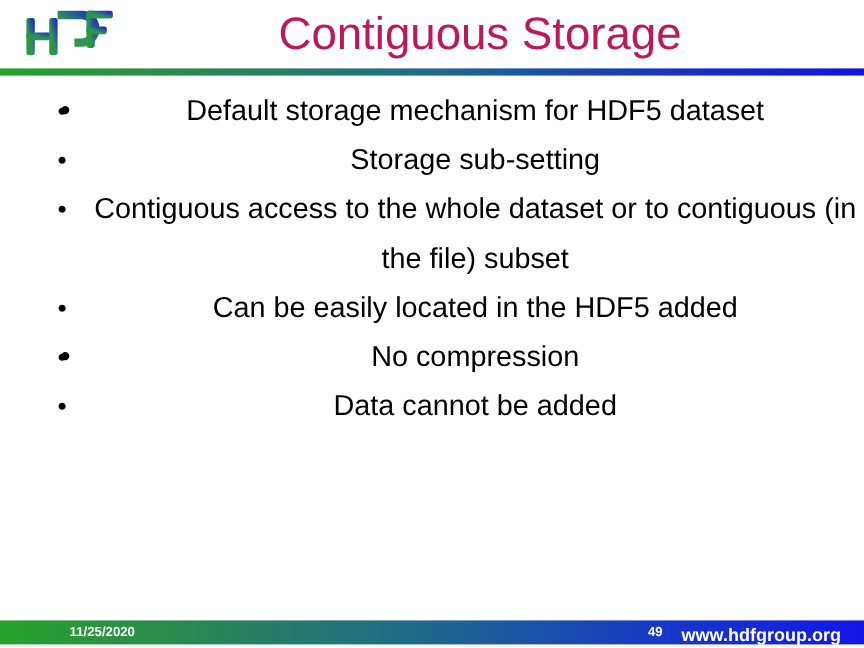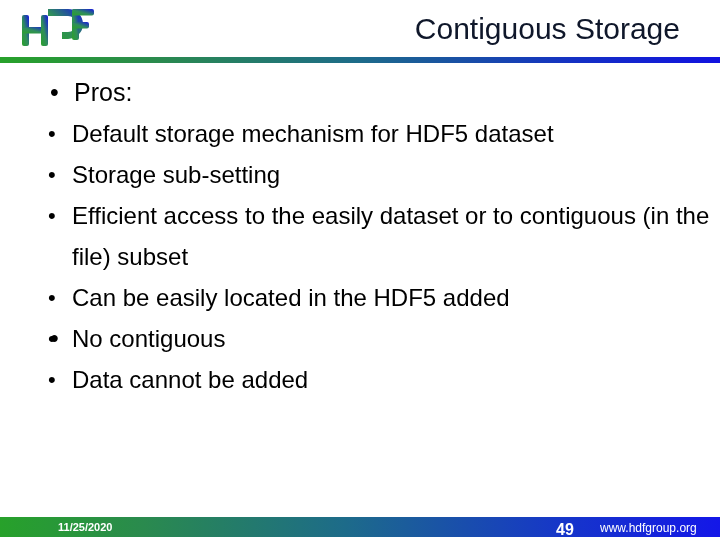--- a/index.html
+++ b/index.html
@@ -30,24 +30,24 @@
     top: 6px;
     width: 76px;
     height: 44px;
   }
 
   .slide-title {
     position: absolute;
     left: 120px;
     top: 10px;
     width: 560px;
-    text-align: right;
-    font-size: 30px;
+    text-align: center;
+    font-size: 38px;
     line-height: 38px;
-    color: #0f172a;
+    color: #be185d;
     white-space: nowrap;
   }
 
   .header-rule {
     position: absolute;
     left: 0;
     top: 57px;
     width: 720px;
     height: 6px;
     background: linear-gradient(to right, #27a12a 0%, #2a8a4e 22%, #1d6b8a 50%, #1430c4 80%, #1212e0 100%);
@@ -101,20 +101,21 @@
   li.item2 > .bullet {
     position: absolute;
     left: 6px;
     top: 0;
     font-size: 22px;
     line-height: 41px;
     color: #000000;
   }
   li.item2 > .txt {
     display: block;
+    text-align: center;
   }
 
   
   .slide-footer {
     position: absolute;
     left: 0;
     top: 517px;
     width: 720px;
     height: 20px;
     background: linear-gradient(to right, #27a12a 0%, #2a8a4e 20%, #1d6b8a 48%, #1636c9 78%, #1417e8 100%);
@@ -123,33 +124,33 @@
     position: absolute;
     left: 58px;
     top: 4px;
     font-size: 11px;
     font-weight: bold;
     color: #ffffff;
     letter-spacing: 0px;
   }
   .footer-page {
     position: absolute;
-    left: 556px;
+    left: 540px;
     top: 4px;
-    font-size: 16px;
+    font-size: 11px;
     font-weight: bold;
     color: #ffffff;
     text-align: center;
   }
   .footer-url {
     position: absolute;
-    left: 600px;
+    left: 568px;
     top: 4px;
-    font-size: 12px;
-    font-weight: normal;
+    font-size: 15px;
+    font-weight: bold;
     color: #ffffff;
   }
 </style>
 </head>
 <body>
 
 <div class="slide-header">
 
   <div class="logo">
     <svg viewBox="0 0 76 44" width="76" height="44" aria-hidden="true">
@@ -175,53 +176,52 @@
   <div class="slide-title">Contiguous Storage</div>
 
   <div class="header-rule"></div>
 </div>
 
 <div class="slide-body">
   <ul class="lvl1">
 
     <li class="item1">
       <span class="bullet">•</span>
-      <span>Pros:</span>
     </li>
 
     <li style="list-style:none;">
       <ul class="lvl2">
         <li class="item2">
           <span class="bullet">•</span>
           <span class="txt">Default storage mechanism for HDF5 dataset</span>
         </li>
         <li class="item2">
           <span class="bullet">•</span>
           <span class="txt">Storage sub-setting</span>
         </li>
         <li class="item2">
           <span class="bullet">•</span>
-          <span class="txt">Efficient access to the easily dataset or to contiguous (in the file) subset</span>
+          <span class="txt">Contiguous access to the whole dataset or to contiguous (in the file) subset</span>
         </li>
         <li class="item2">
           <span class="bullet">•</span>
           <span class="txt">Can be easily located in the HDF5 added</span>
         </li>
       </ul>
     </li>
 
     <li class="item1">
       <span class="bullet">•</span>
     </li>
 
     <li style="list-style:none;">
       <ul class="lvl2">
         <li class="item2">
           <span class="bullet">•</span>
-          <span class="txt">No contiguous</span>
+          <span class="txt">No compression</span>
         </li>
         <li class="item2">
           <span class="bullet">•</span>
           <span class="txt">Data cannot be added</span>
         </li>
       </ul>
     </li>
 
   </ul>
 </div>

